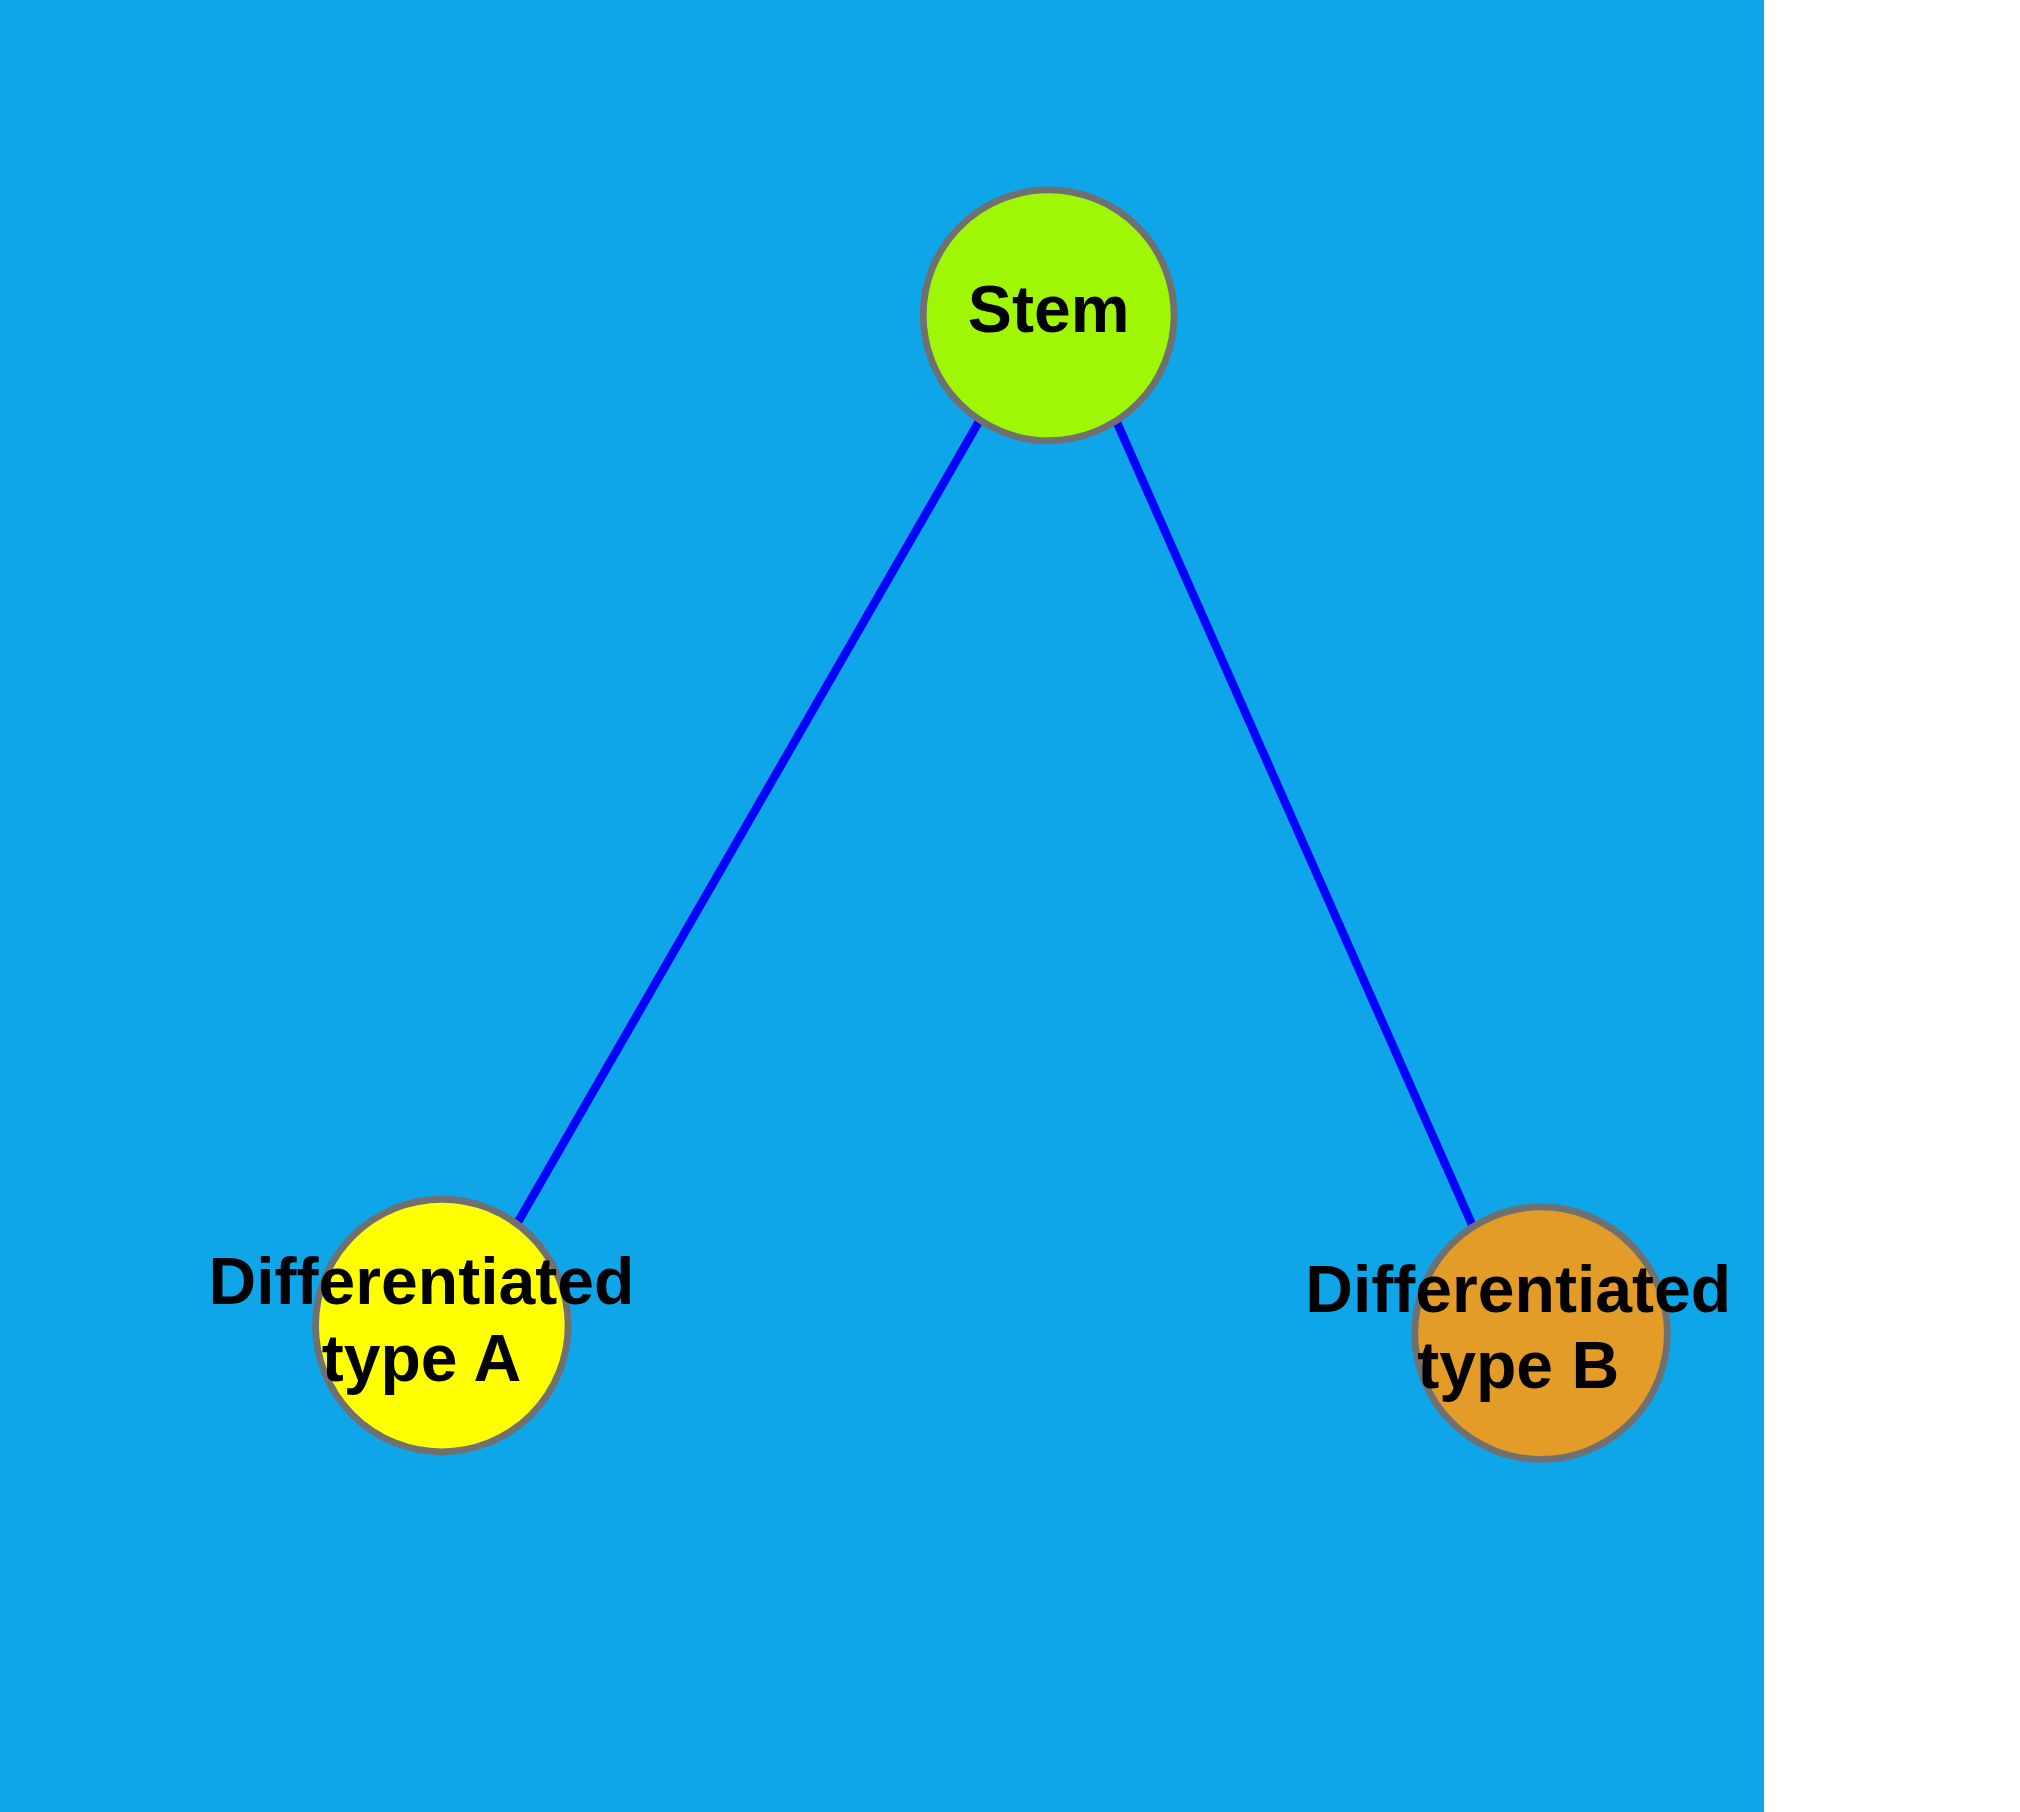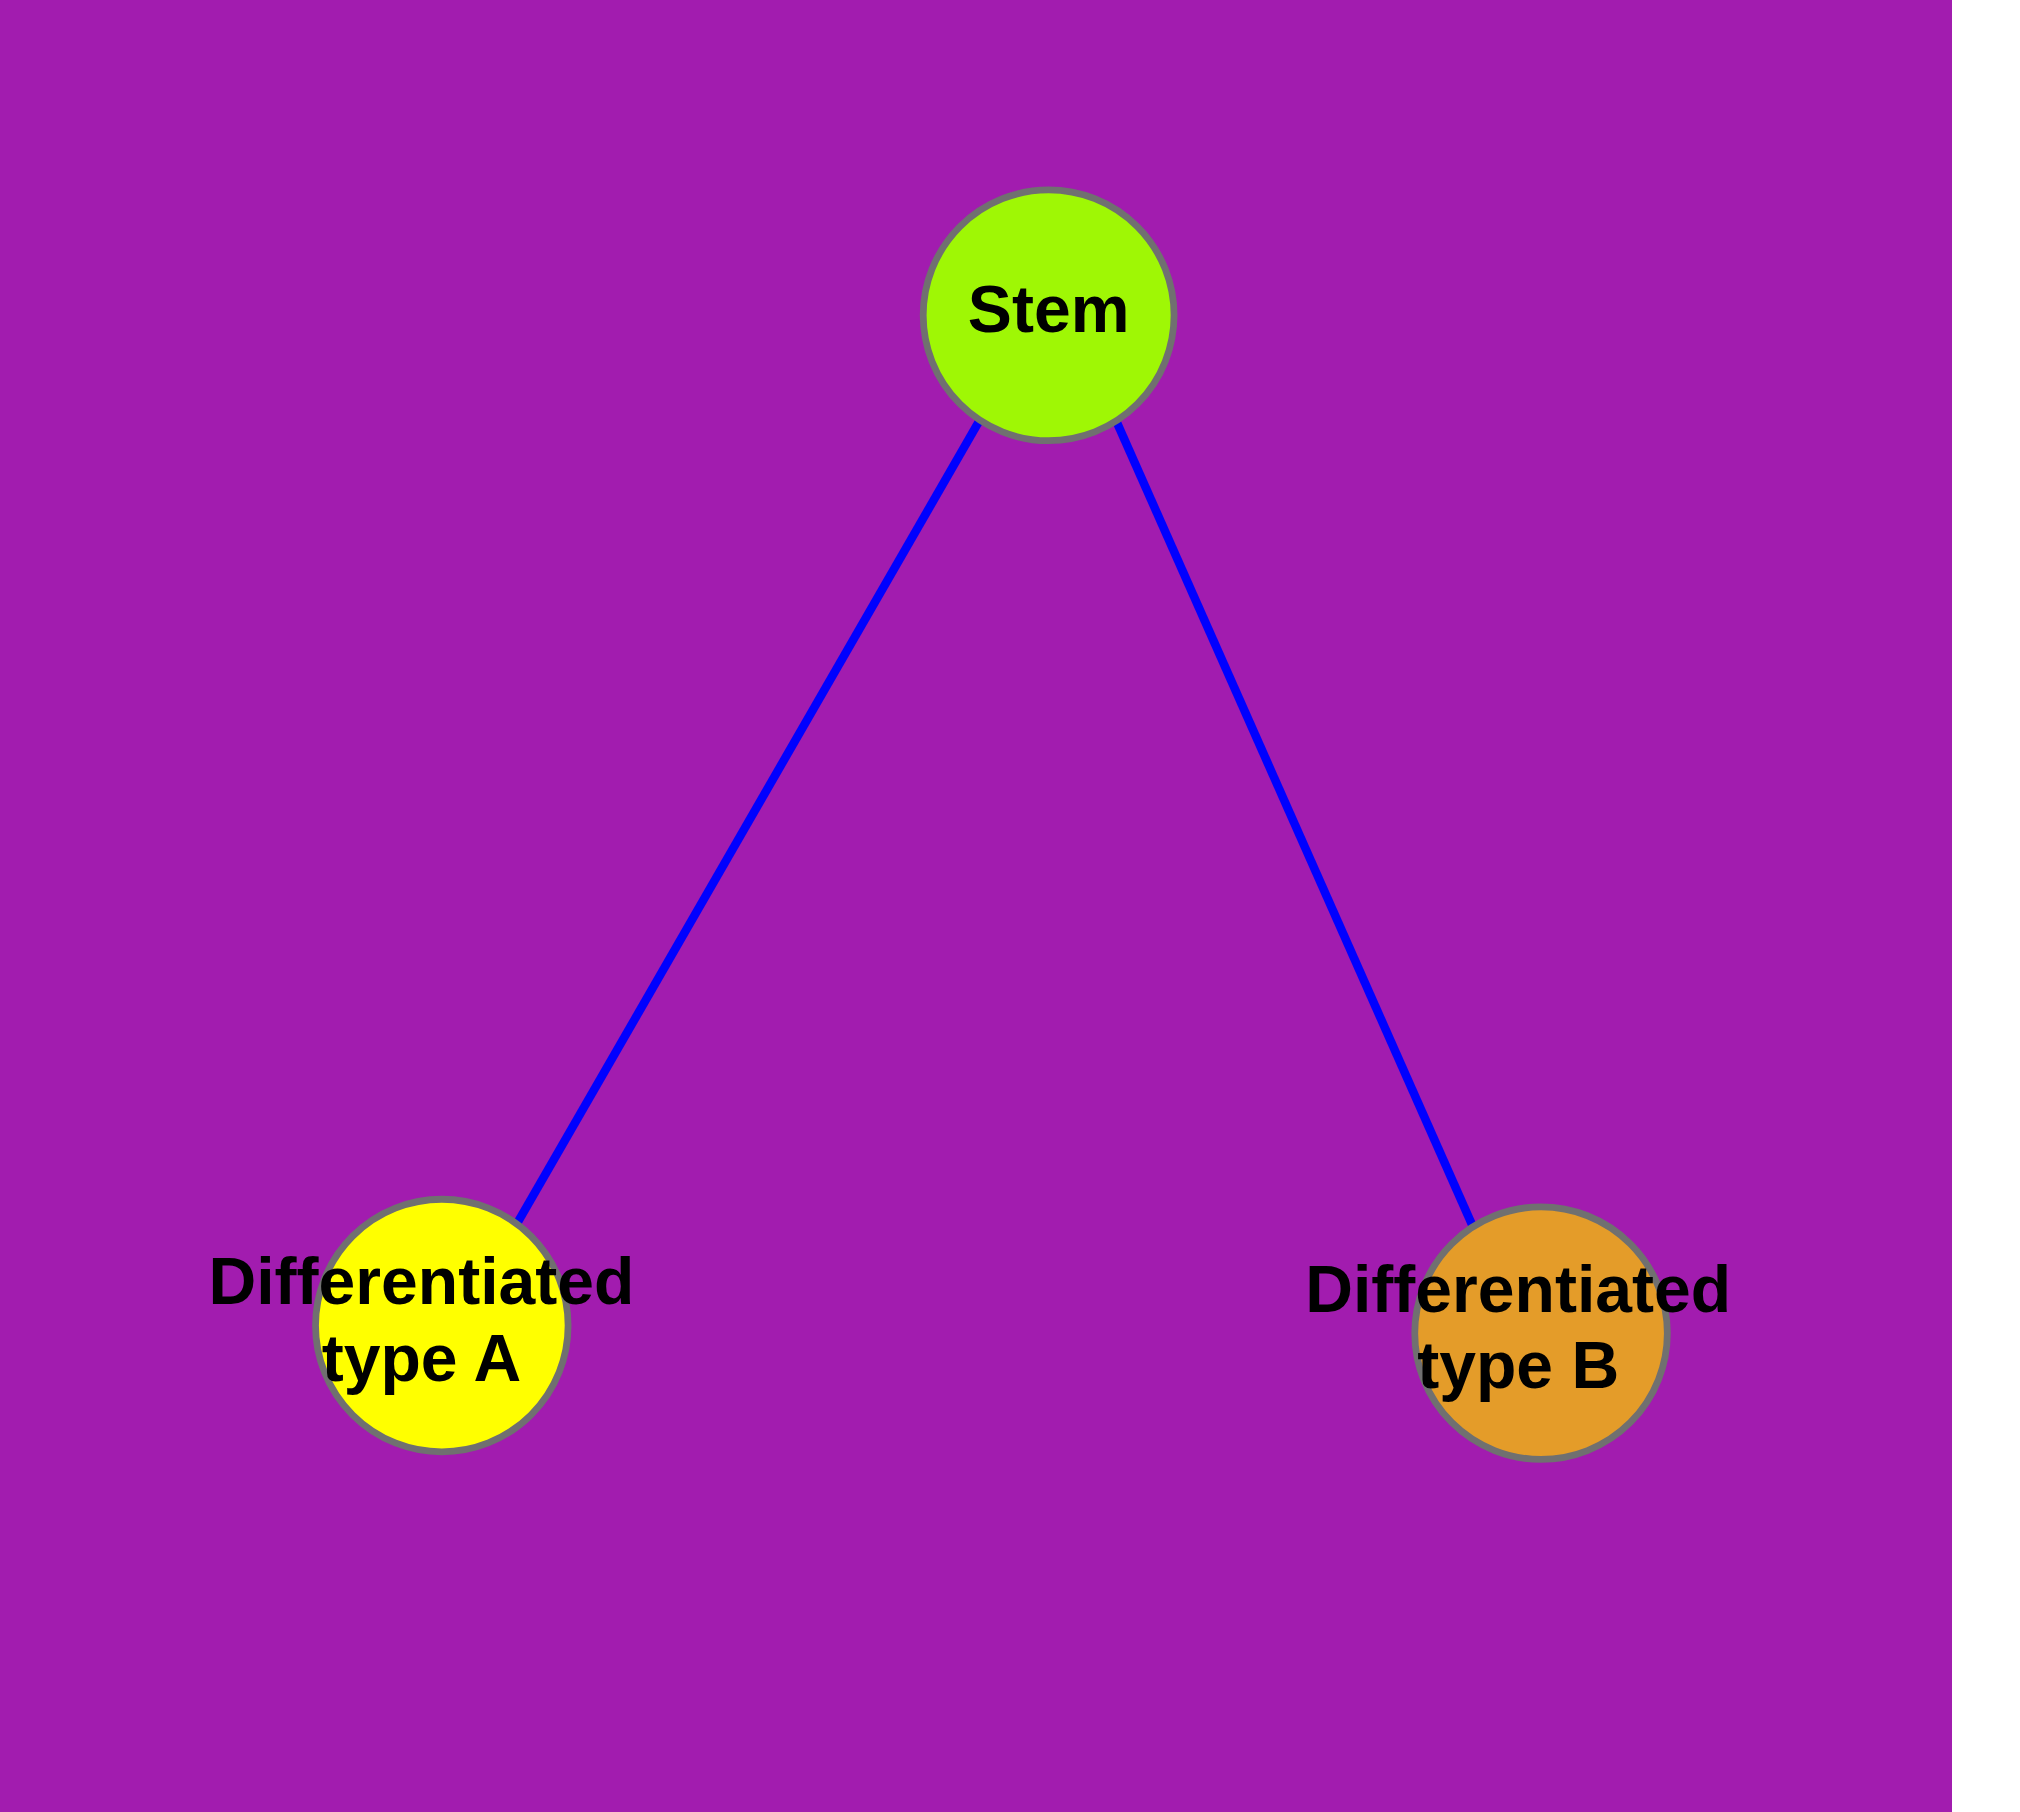--- a/index.html
+++ b/index.html
@@ -26,21 +26,21 @@
     font-family: "Liberation Sans", sans-serif;
     font-weight: bold;
     fill: #000000;
     text-anchor: middle;
     dominant-baseline: middle;
   }
 </style>
 </head>
 <body>
 
-<div id="canvas" style="width: 1952px; height: 1812px; background: #a21caf;">
+<div id="canvas" style="width: 1764px; height: 1812px; background: #0ea5e9;">
   <svg id="graph-svg" viewBox="0 0 2384 2138">
     <g id="edges-group">
         <line x1="1155" y1="497" x2="609" y2="1445" stroke="#0000ff" stroke-width="10" stroke-linecap="butt"></line>
         <line x1="1316" y1="495" x2="1737" y2="1446" stroke="#0000ff" stroke-width="10" stroke-linecap="butt"></line>
       </g>
     <g id="nodes-group">
         <circle cx="1237" cy="372" r="148" fill="#9ff705" stroke="#707070" stroke-width="8"></circle>
         <circle cx="521" cy="1564" r="149" fill="#ffff00" stroke="#707070" stroke-width="8"></circle>
         <circle cx="1818" cy="1573" r="149" fill="#e49c29" stroke="#707070" stroke-width="8"></circle>
       </g>

